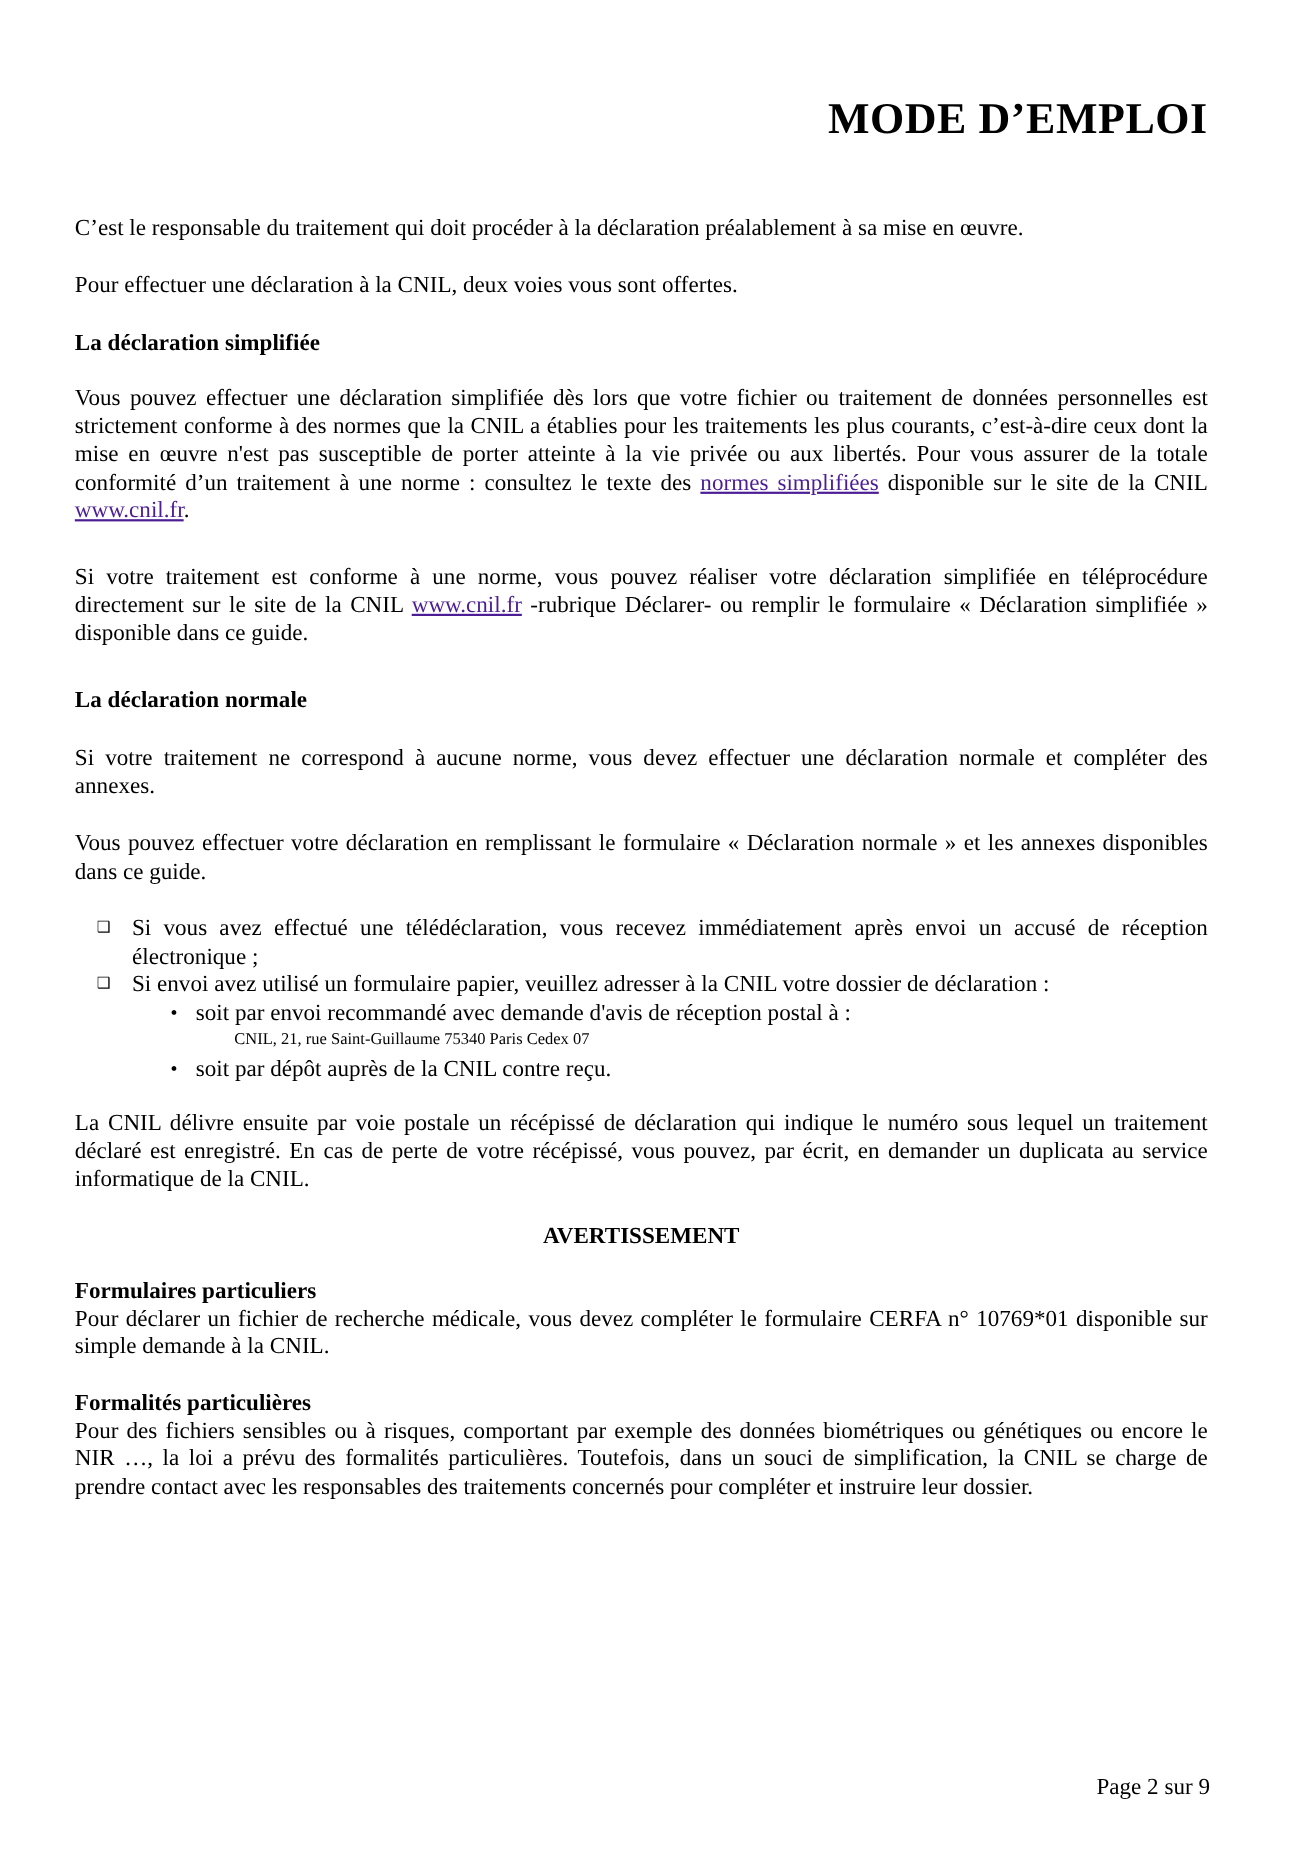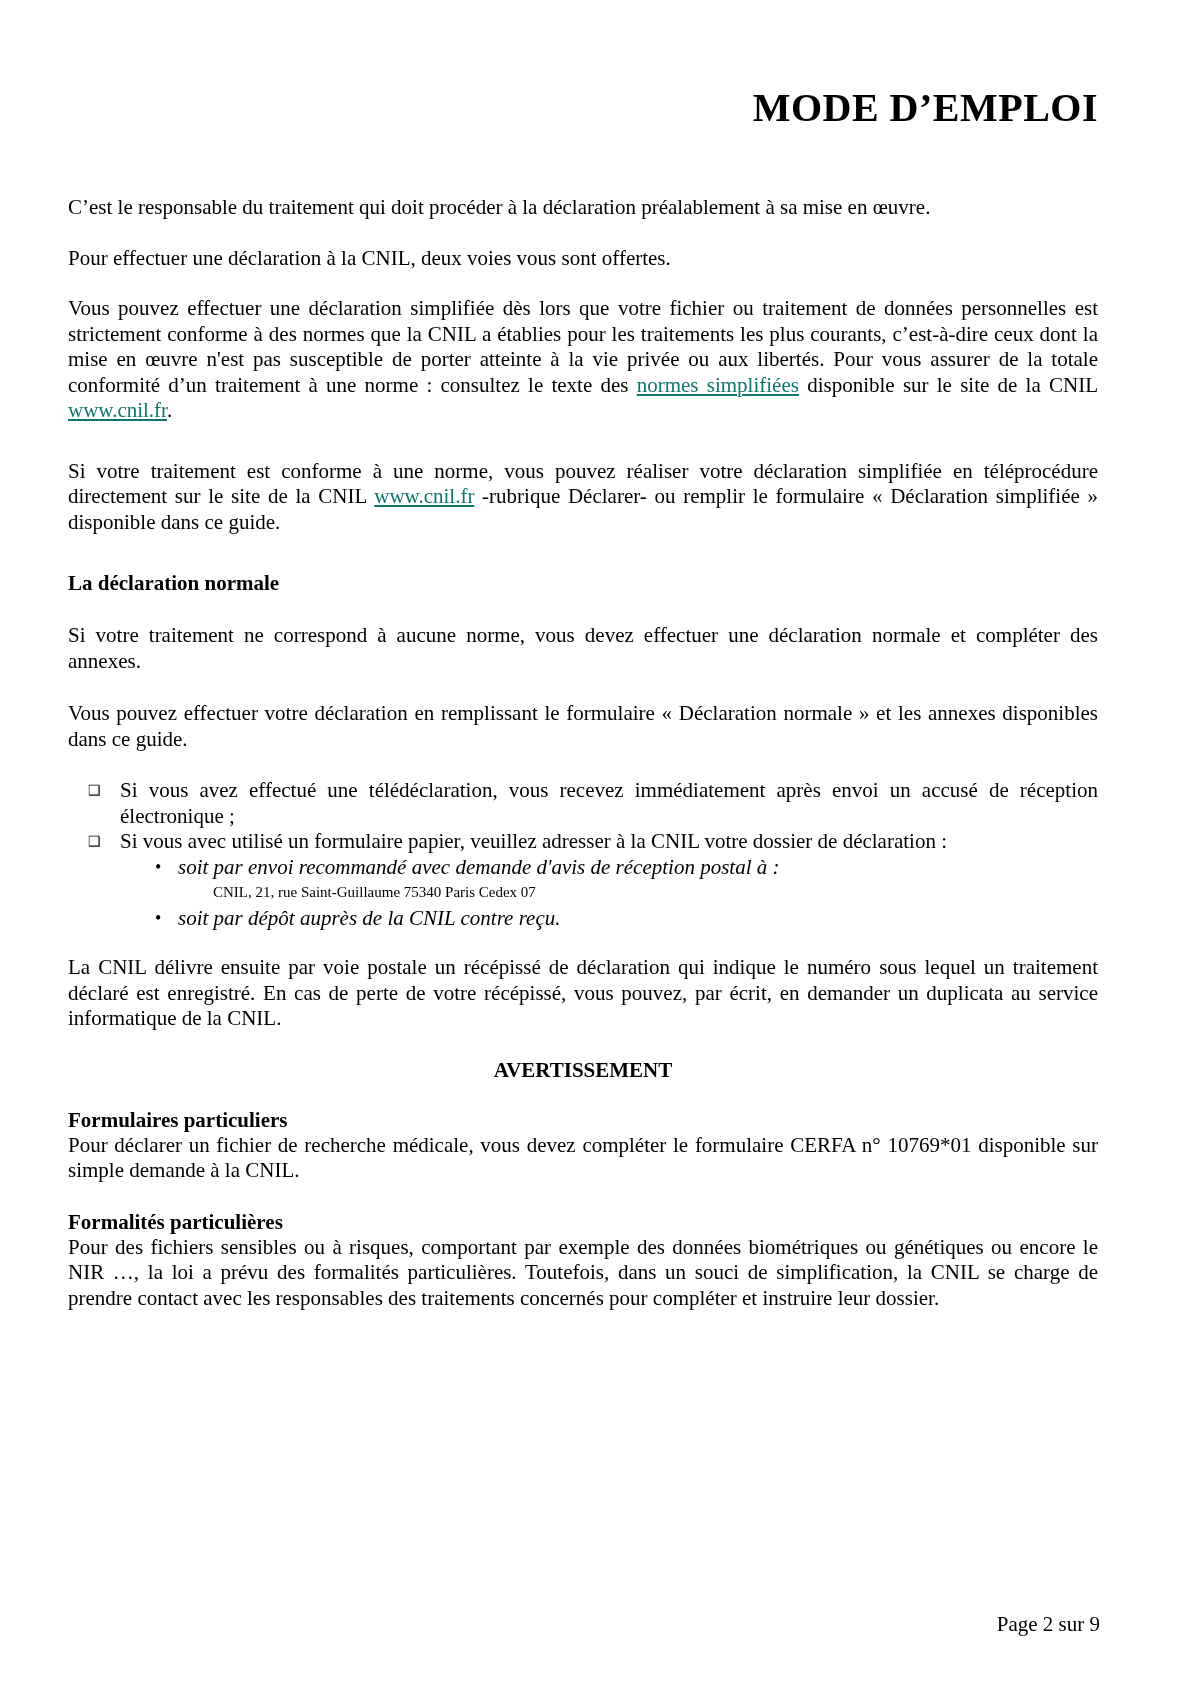--- a/index.html
+++ b/index.html
@@ -49,21 +49,21 @@
   .mt-hn { margin-top: 36px; }
   .mt-p5 { margin-top: 27px; }
   .mt-p6 { margin-top: 27px; }
   .mt-ho { margin-top: 46px; }
   .mt-list { margin-top: 26px; }
   .mt-p7 { margin-top: 24px; }
   .mt-warn { margin-top: 26px; }
   .mt-hf { margin-top: 25px; }
   .mt-hfo { margin-top: 26px; }
   a.lnk {
-    color: #0f766e;
+    color: #4c1d95;
     cursor: pointer;
   }
   .li1 {
     display: flex;
     font-size: 21px;
     line-height: 25.5px;
   }
   .li1 .marker {
     flex: 0 0 auto;
     width: 32px;
@@ -83,21 +83,20 @@
   .li2 .marker {
     flex: 0 0 auto;
     width: 23px;
     margin-left: 87px;
     font-size: 18px;
     line-height: 25.5px;
   }
   .li2 .li-text {
     flex: 1;
     text-align: justify;
-    font-style: italic;
   }
   .addr-line {
     font-size: 15px;
     line-height: 25.5px;
     padding-left: 145px;
     text-align: left;
   }
   .footer {
     position: absolute;
     top: 1612px;
@@ -110,40 +109,41 @@
 <body>
 
 <div class="page">
 
   <h1 class="doc-title">MODE D’EMPLOI</h1>
 
   <p class="mt-p1">C’est le responsable du traitement qui doit procéder à la déclaration préalablement à sa mise en œuvre.</p>
 
   <p class="mt-p2">Pour effectuer une déclaration à la CNIL, deux voies vous sont offertes.</p>
 
+  <div class="bold-h mt-hs">La déclaration simplifiée</div>
 
   <p class="mt-p3"><span>Vous pouvez effectuer une déclaration simplifiée dès lors que votre fichier ou traitement de données personnelles est strictement conforme à des normes que la CNIL a établies pour les traitements les plus courants, c’est-à-dire ceux dont la mise en œuvre n'est pas susceptible de porter atteinte à la vie privée ou aux libertés. Pour vous assurer de la totale conformité d’un traitement à une norme : consultez le texte des </span><a class="lnk" href="#">normes simplifiées</a><span> disponible sur le site de la CNIL </span><a class="lnk" href="#">www.cnil.fr</a><span>.</span></p>
 
   <p class="mt-p4"><span>Si votre traitement est conforme à une norme, vous pouvez réaliser votre déclaration simplifiée en téléprocédure directement sur le site de la CNIL </span><a class="lnk" href="#">www.cnil.fr</a><span> -rubrique Déclarer- ou remplir le formulaire « Déclaration simplifiée » disponible dans ce guide.</span></p>
 
   <div class="bold-h mt-hn">La déclaration normale</div>
 
   <p class="mt-p5">Si votre traitement ne correspond à aucune norme, vous devez effectuer une déclaration normale et compléter des annexes.</p>
 
   <p class="mt-p6">Vous pouvez effectuer votre déclaration en remplissant le formulaire « Déclaration normale » et les annexes disponibles dans ce guide.</p>
 
 
   <div class="mt-list">
     <div class="li1">
       <span class="marker">❑</span>
       <span class="li-text">Si vous avez effectué une télédéclaration, vous recevez immédiatement après envoi un accusé de réception électronique ;</span>
     </div>
     <div class="li1">
       <span class="marker">❑</span>
-      <span class="li-text">Si vous avec utilisé un formulaire papier, veuillez adresser à la CNIL votre dossier de déclaration :</span>
+      <span class="li-text">Si envoi avez utilisé un formulaire papier, veuillez adresser à la CNIL votre dossier de déclaration :</span>
     </div>
     <div class="li2">
       <span class="marker">•</span>
       <span class="li-text">soit par envoi recommandé avec demande d'avis de réception postal à :</span>
     </div>
     <div class="addr-line">CNIL, 21, rue Saint-Guillaume 75340 Paris Cedex 07</div>
     <div class="li2">
       <span class="marker">•</span>
       <span class="li-text">soit par dépôt auprès de la CNIL contre reçu.</span>
     </div>

